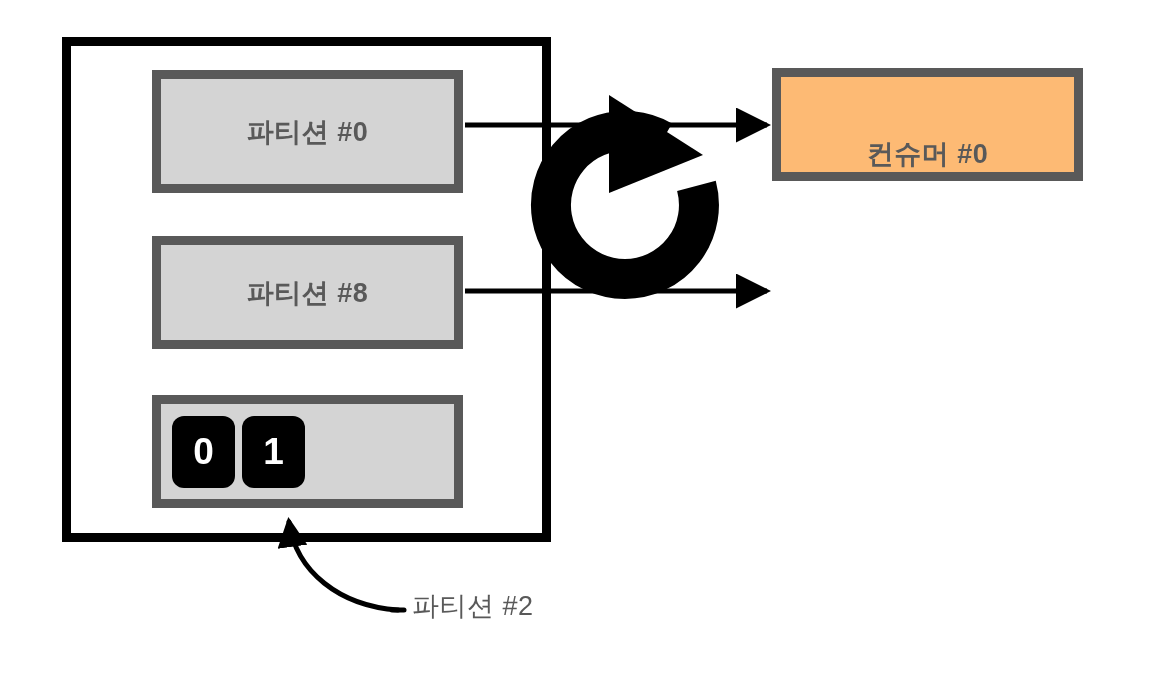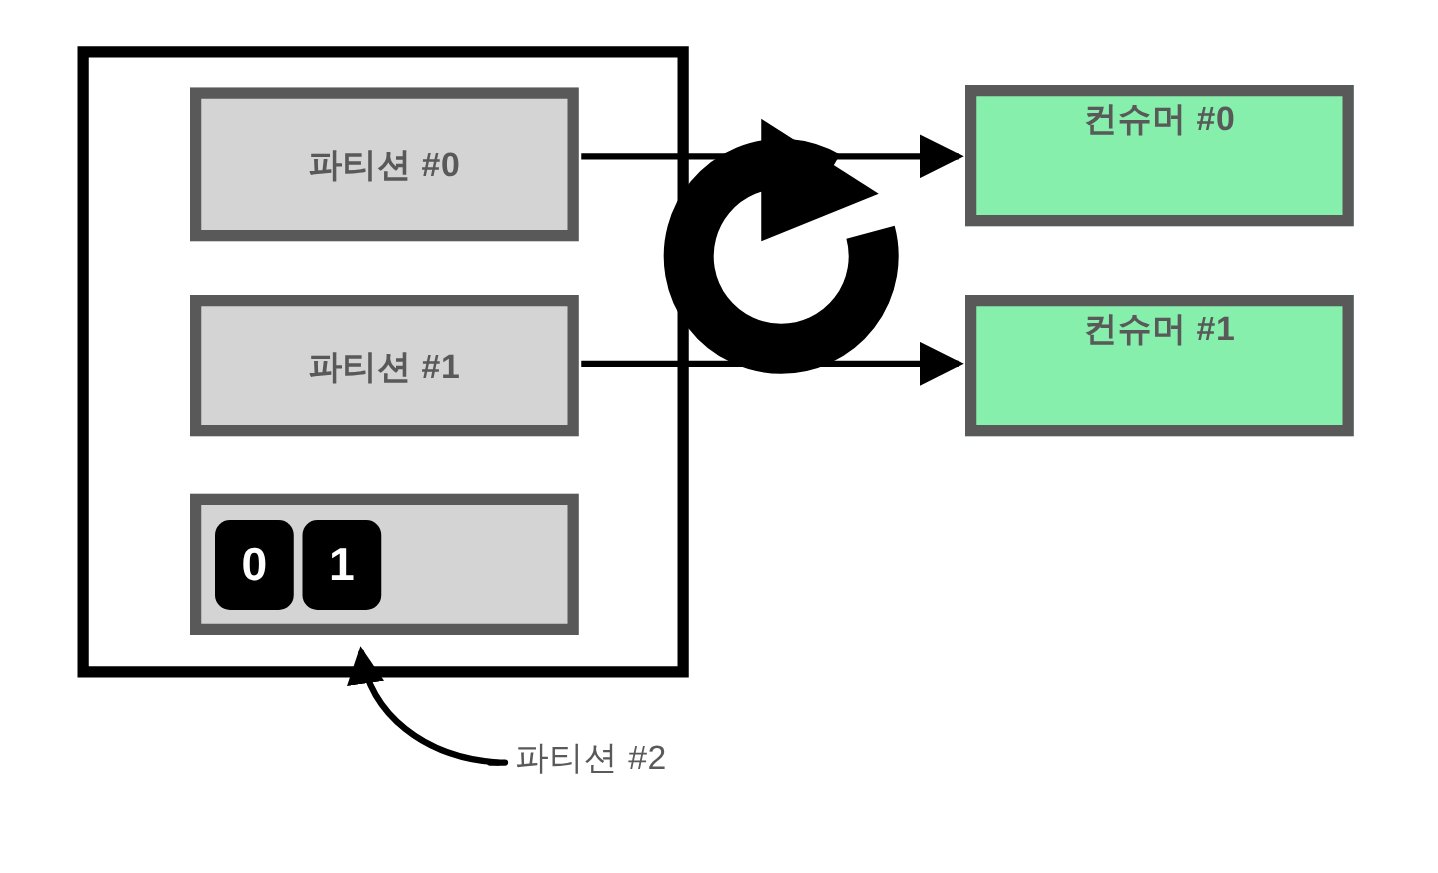--- a/index.html
+++ b/index.html
@@ -70,24 +70,24 @@
     display: flex;
     align-items: center;
     justify-content: center;
     line-height: 1;
   }
 
   
   .consumer-box {
     position: absolute;
     border: 9px solid #595959;
-    background: #86efac;
+    background: #fdba74;
     box-sizing: border-box;
     display: flex;
-    align-items: flex-start;
+    align-items: flex-end;
     justify-content: center;
   }
   .consumer-label {
     font-size: 27px;
     font-weight: 700;
     color: #595959;
     letter-spacing: 0.5px;
     white-space: nowrap;
   }
   #consumer-0 { left: 772px; top: 68px;  width: 311px; height: 113px; }
@@ -120,37 +120,34 @@
 
 <div id="canvas">
 
   <div class="broker-box"></div>
 
   <div class="partition-box" id="partition-0">
     <span class="partition-label">파티션 #0</span>
   </div>
 
   <div class="partition-box" id="partition-1">
-    <span class="partition-label">파티션 #1</span>
+    <span class="partition-label">파티션 #8</span>
   </div>
 
   <div class="partition-box" id="partition-2">
     <div class="chip-row">
       <div class="chip">0</div>
       <div class="chip">1</div>
     </div>
   </div>
 
   <div class="consumer-box" id="consumer-0">
     <span class="consumer-label">컨슈머 #0</span>
   </div>
 
-  <div class="consumer-box" id="consumer-1">
-    <span class="consumer-label">컨슈머 #1</span>
-  </div>
 
   <svg id="overlay" viewBox="0 0 1150 698">
     <defs>
       <marker id="arrowhead" markerWidth="7" markerHeight="7" refX="6.2" refY="3.5" orient="auto" markerUnits="strokeWidth">
         <path d="M0,0 L7,3.5 L0,7 Z" fill="#000000"></path>
       </marker>
       <marker id="callout-head" markerWidth="6" markerHeight="6" refX="5" refY="3" orient="auto" markerUnits="strokeWidth">
         <path d="M0,0 L6,3 L0,6 Z" fill="#000000"></path>
       </marker>
     </defs>

